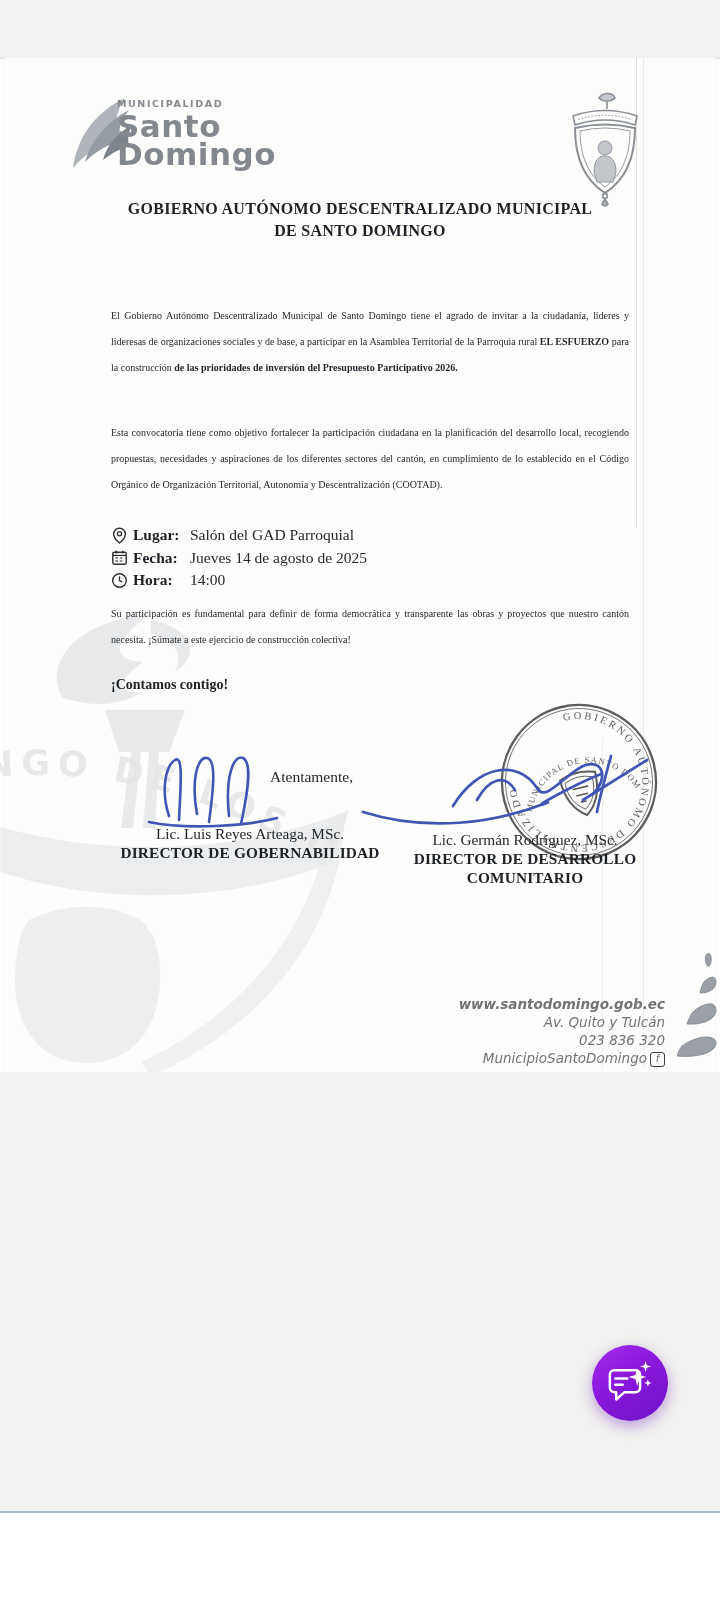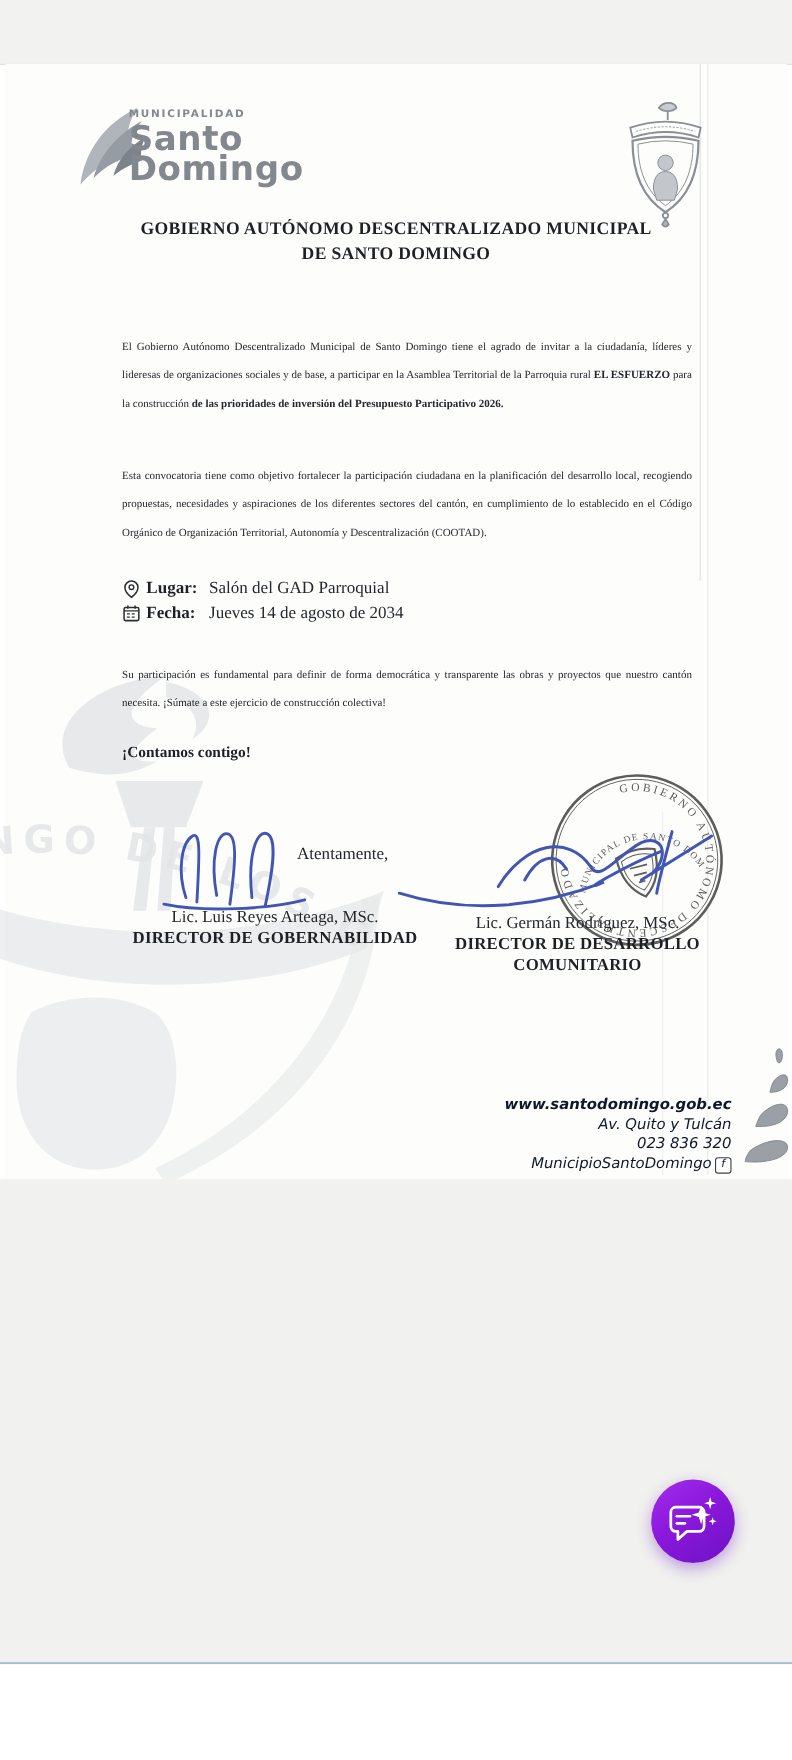--- a/index.html
+++ b/index.html
@@ -36,21 +36,21 @@
   .atentamente{position:absolute;left:265px;top:710px;width:200px;text-align:left;font-size:15.5px;}
 
   .sig-block{position:absolute;text-align:center;font-size:15.3px;line-height:19px;color:#1d2025;}
   .sig-name{font-weight:normal;color:#24272c;}
   .sig-title{font-weight:bold;letter-spacing:.2px;}
   .sig-left{left:95px;top:766px;width:300px;}
   .sig-right{left:385px;top:772px;width:270px;}
 
   .footer-block{position:absolute;left:395px;top:937px;width:265px;text-align:right;
                 font-family:"DejaVu Sans",sans-serif;font-style:italic;font-size:13.5px;
-                line-height:18px;color:#0f172a;}
+                line-height:18px;color:#737373;}
   .footer-web{font-weight:bold;}
   .fb-badge{display:inline-block;width:13px;height:13px;border:1.2px solid #3c4046;border-radius:3px;
             font-size:10px;line-height:12px;text-align:center;vertical-align:1px;margin-left:3px;font-style:italic;}
 
   .crease{position:absolute;width:1px;background:#5a6e82;}
 
   
   .fab{position:absolute;left:592px;top:1345px;width:76px;height:76px;border-radius:50%;
        background:linear-gradient(145deg,#a22ceb 0%,#8a18dc 45%,#6d12c4 100%);
        box-shadow:0 5px 14px rgba(104,18,190,.38);display:flex;align-items:center;justify-content:center;
@@ -128,21 +128,29 @@
         <span class="detail-value">Salón del GAD Parroquial</span>
       </div>
       <div class="detail-row">
         <svg width="17" height="17" viewBox="0 0 17 17">
           <rect x="1.8" y="3.2" width="13.4" height="12" rx="1.4" fill="none" stroke="#2b2e33" stroke-width="1.4"></rect>
           <path d="M1.8,6.4 H15.2" stroke="#2b2e33" stroke-width="1.2"></path>
           <path d="M5.2,1.4 V4.4 M11.8,1.4 V4.4" stroke="#2b2e33" stroke-width="1.4"></path>
           <path d="M4.4,9 H7 M8.8,9 H11.4 M4.4,12 H7 M8.8,12 H11.4" stroke="#2b2e33" stroke-width="1.1"></path>
         </svg>
         <span class="detail-label">Fecha:</span>
-        <span class="detail-value">Jueves 14 de agosto de 2034</span>
+        <span class="detail-value">Jueves 14 de agosto de 2025</span>
+      </div>
+      <div class="detail-row">
+        <svg width="17" height="17" viewBox="0 0 17 17">
+          <circle cx="8.5" cy="8.5" r="6.8" fill="none" stroke="#2b2e33" stroke-width="1.4"></circle>
+          <path d="M8.5,4.6 V8.7 L11.4,10.2" fill="none" stroke="#2b2e33" stroke-width="1.3"></path>
+        </svg>
+        <span class="detail-label">Hora:</span>
+        <span class="detail-value">14:00</span>
       </div>
     </div>
 
     <p class="body-par" style="top:543px;margin:0;">Su participación es fundamental para definir de forma democrática y transparente las obras y proyectos que nuestro cantón necesita. ¡Súmate a este ejercicio de construcción colectiva!</p>
 
     <div class="contamos">¡Contamos contigo!</div>
     <div class="atentamente">Atentamente,</div>
 
     <svg class="abs" style="left:488px;top:638px;opacity:.88;" width="172" height="172" viewBox="0 0 172 172">
       <g transform="rotate(-14 86 86)" stroke="#474747" fill="none">

